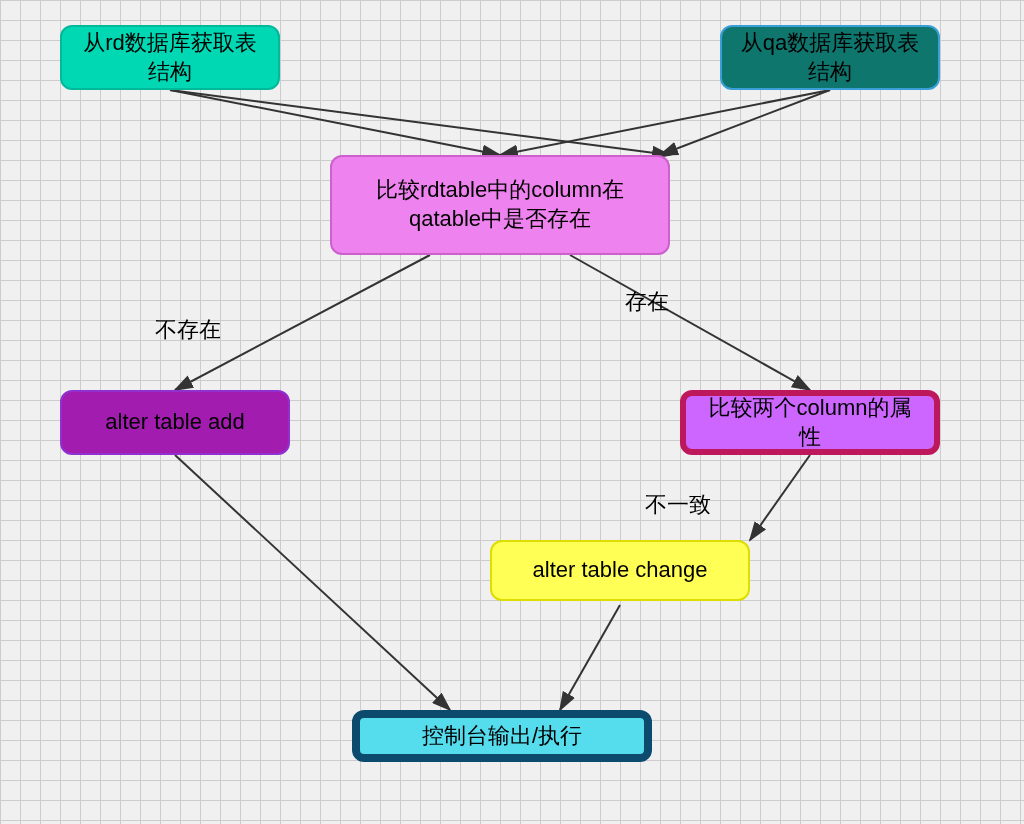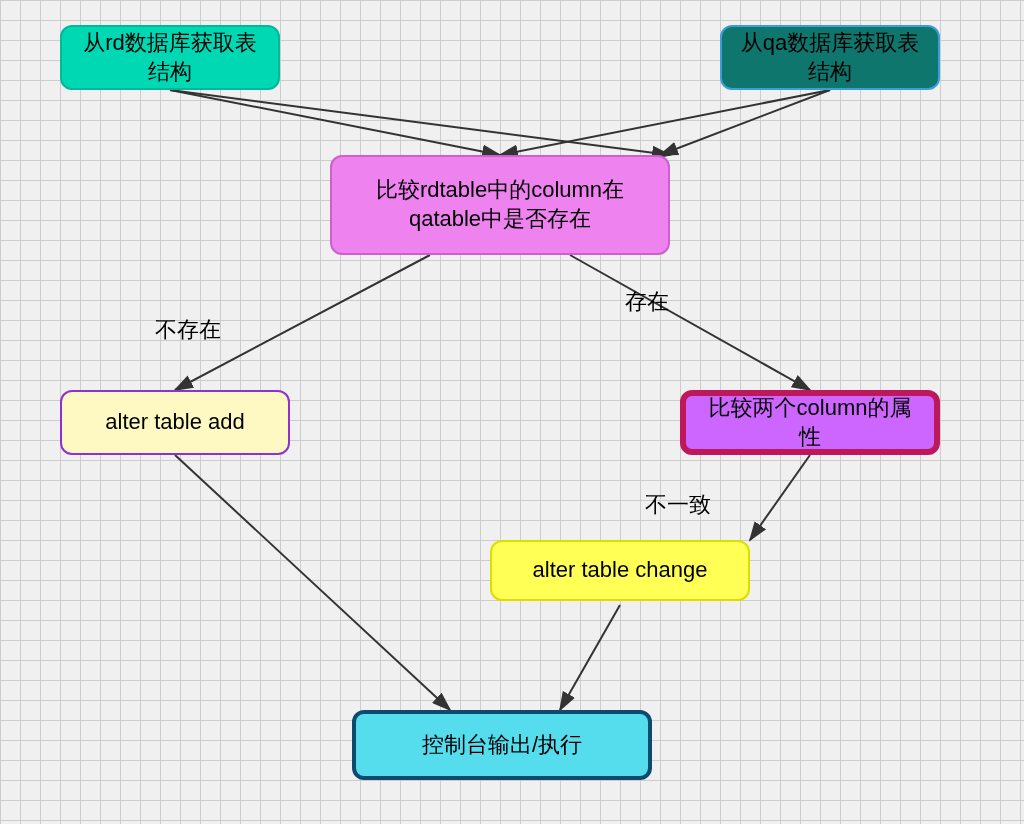--- a/index.html
+++ b/index.html
@@ -57,21 +57,21 @@
     .node-compare {
       background-color: #ee82ee;
       border: 2px solid #cc60cc;
       width: 340px;
       height: 100px;
       left: 330px;
       top: 155px;
     }
 
     .node-add {
-      background-color: #fef9c3;
+      background-color: #a21caf;
       border: 2px solid #9030d0;
       width: 230px;
       height: 65px;
       left: 60px;
       top: 390px;
       color: #000;
     }
 
     .node-attr {
       background-color: #cc66ff;
@@ -86,23 +86,23 @@
       background-color: #ffff55;
       border: 2px solid #dddd00;
       width: 260px;
       height: 61px;
       left: 490px;
       top: 540px;
     }
 
     .node-output {
       background-color: #55ddee;
-      border: 4px solid #0c4a6e;
+      border: 8px solid #0c4a6e;
       width: 300px;
-      height: 70px;
+      height: 52px;
       left: 352px;
       top: 710px;
       text-align: center;
     }
 
     .label {
       position: absolute;
       font-size: 22px;
       color: #000;
     }

